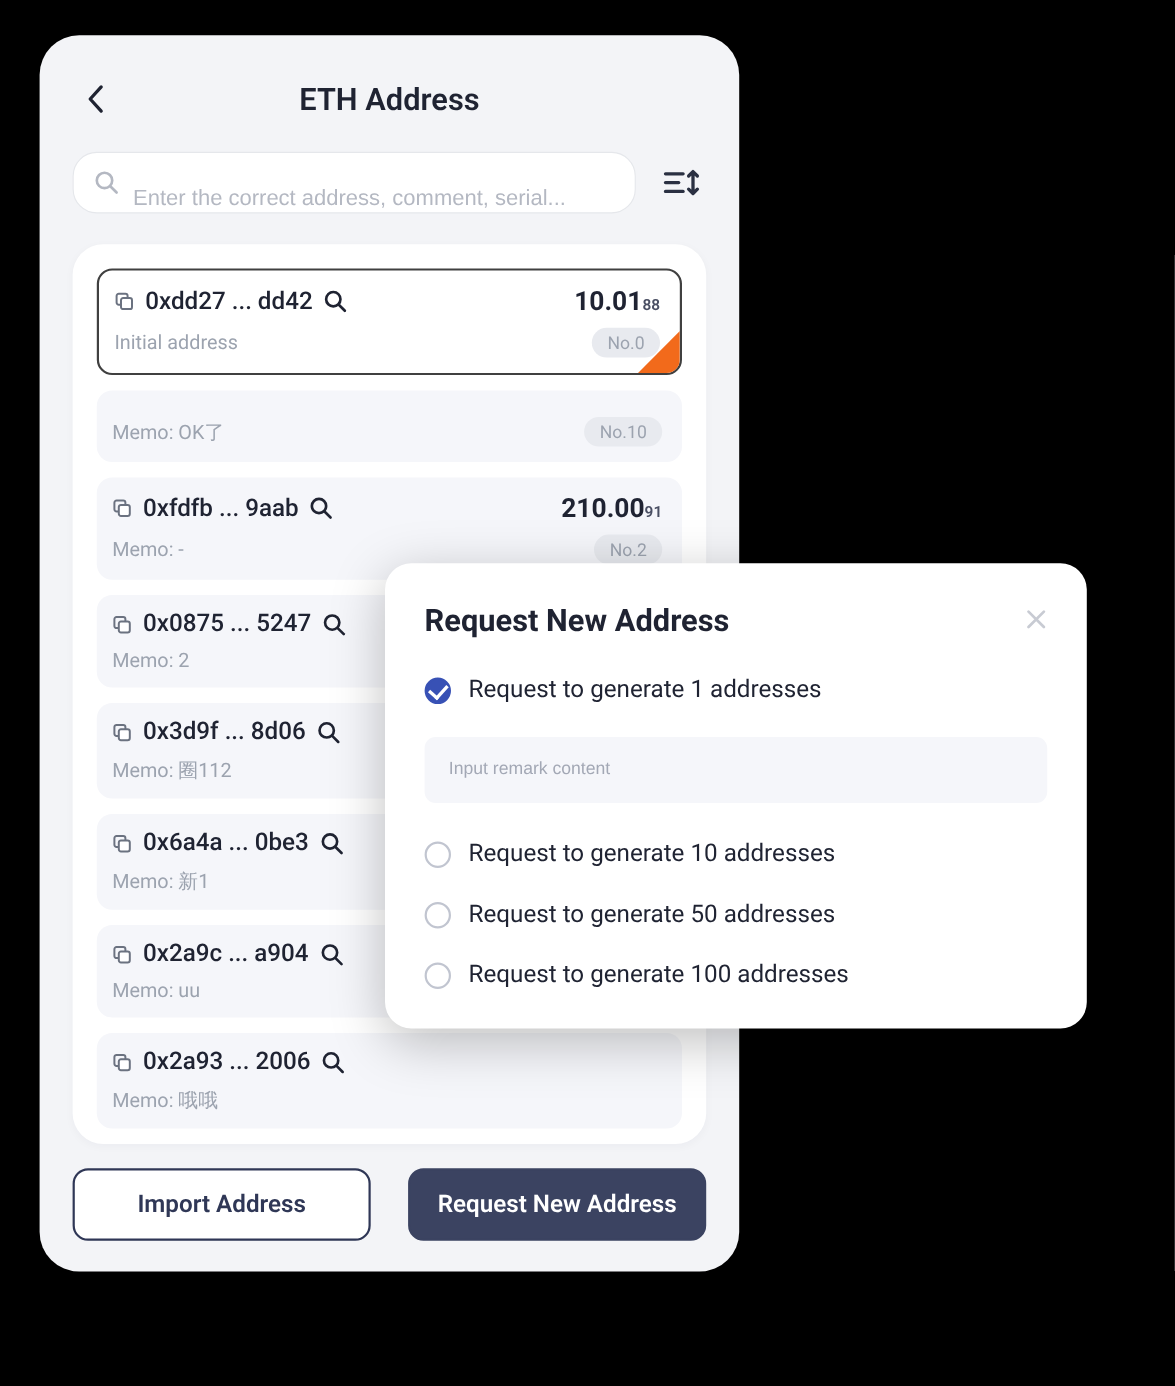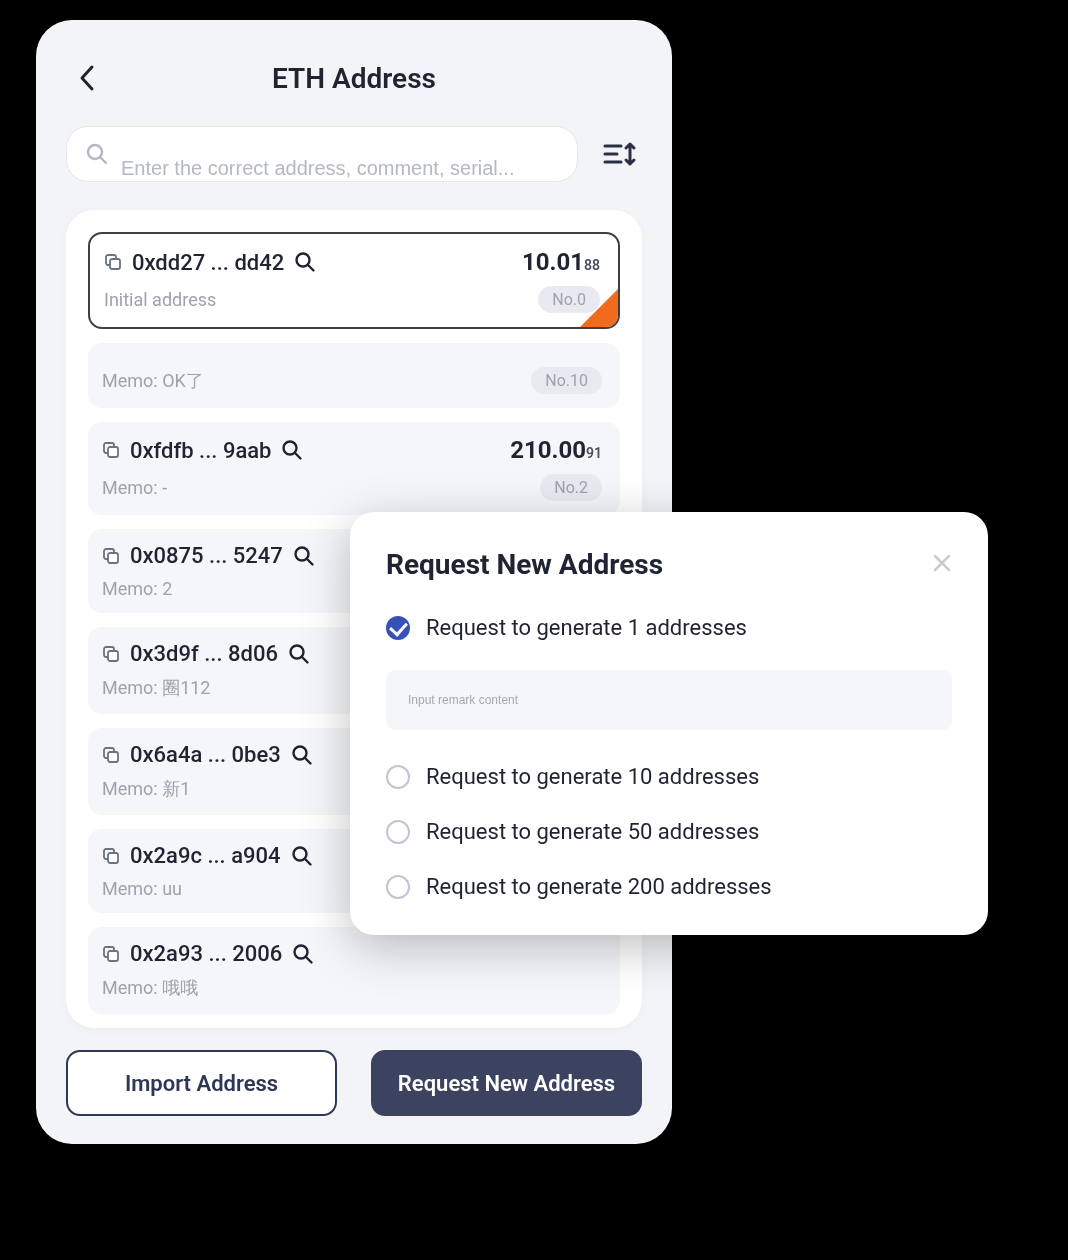--- a/index.html
+++ b/index.html
@@ -7,21 +7,21 @@
     font-family: -apple-system, BlinkMacSystemFont, "Segoe UI", Roboto, sans-serif;
     background: #000;
     width: 1068px;
     height: 1260px;
     position: relative;
     overflow: hidden;
   }
   .phone {
     position: absolute;
     left: 36px;
-    top: 20px;
+    top: 32px;
     width: 636px;
     height: 1124px;
     background: #f3f4f7;
     border-radius: 36px;
     box-shadow: 0 8px 40px rgba(0,0,0,0.2);
     padding: 28px 30px 28px 30px;
     display: flex;
     flex-direction: column;
   }
   .header {
@@ -243,21 +243,21 @@
     border-width: 0 3px 3px 0;
     transform: rotate(42deg);
   }
   .remark-input {
     width: 100%;
     height: 60px;
     background: #f5f6fa;
     border: none;
     border-radius: 10px;
     padding: 0 22px;
-    font-size: 12px;
+    font-size: 16px;
     color: #701a75;
     outline: none;
     margin-bottom: 34px;
   }
   .remark-input::placeholder { color: #a3a8b5; }
   .option:last-child{ margin-bottom: 0; }
 </style>
 </head>
 <body>
 
@@ -464,15 +464,15 @@
         <span class="radio checked"></span>
         <span>Request to generate 1 addresses</span>
       </div><input class="remark-input" placeholder="Input remark content" style=""><div class="option">
         <span class="radio"></span>
         <span>Request to generate 10 addresses</span>
       </div><div class="option">
         <span class="radio"></span>
         <span>Request to generate 50 addresses</span>
       </div><div class="option">
         <span class="radio"></span>
-        <span>Request to generate 200 addresses</span>
+        <span>Request to generate 100 addresses</span>
       </div></div>
 </div>
 
 </body></html>

